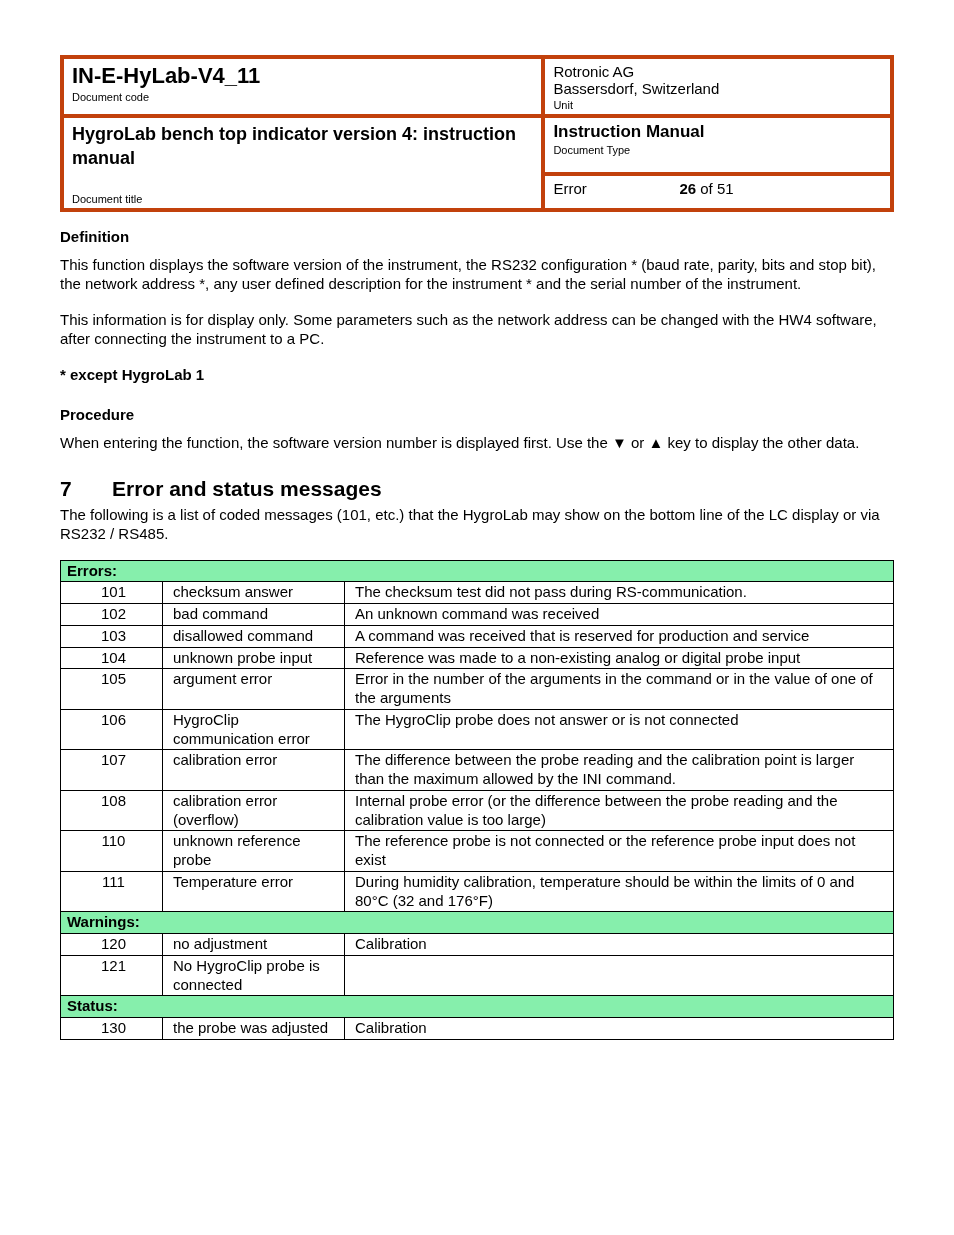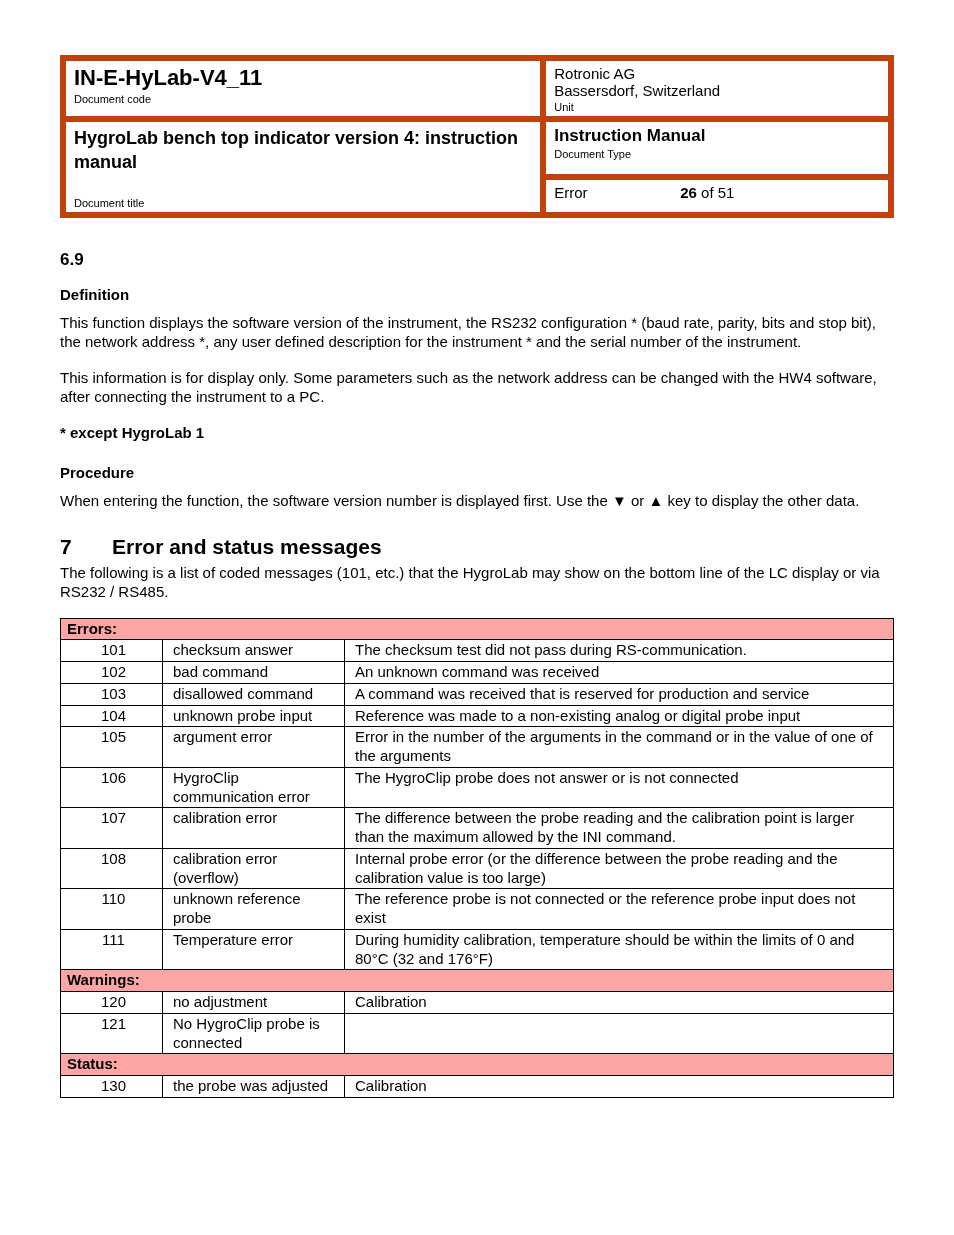--- a/index.html
+++ b/index.html
@@ -16,21 +16,21 @@
     padding: 55px 60px 60px 60px;
     box-sizing: border-box;
   }
   
   .infobox {
     border: 1px solid #000;
     width: 100%;
     border-collapse: collapse;
   }
   .infobox td {
-    border: 6px solid #c2410c;
+    border: 4px solid #c2410c;
     padding: 4px 8px 3px 8px;
     vertical-align: top;
   }
   .doccode-cell {
     width: 58%;
   }
   .doccode-title {
     font-size: 22px;
     font-weight: bold;
     line-height: 1.2;
@@ -87,21 +87,21 @@
     font-size: 15px;
   }
   .etable th, .etable td {
     border: 1px solid #000;
     padding: 1px 6px 1px 10px;
     vertical-align: top;
     text-align: left;
     line-height: 1.25;
   }
   .etable .secrow td {
-    background: #fca5a5;
+    background: #86efac;
     font-weight: bold;
     padding: 1px 6px;
   }
   .etable .code-col {
     width: 85px;
     text-align: center;
   }
   .etable .name-col {
     width: 165px;
   }
@@ -142,21 +142,20 @@
         <span class="pageno">
           <b>26</b>
           <span>of</span>
           <span>51</span>
         </span>
       </td>
     </tr>
   </tbody>
     </table>
 
-  <div class="sec-num">6.9</div>
   <div class="sub-head">Definition</div>
   <p>This function displays the software version of the instrument, the RS232 configuration * (baud rate, parity, bits and stop bit), the network address *, any user defined description for the instrument * and the serial number of the instrument.</p>
   <p>This information is for display only. Some parameters such as the network address can be changed with the HW4 software, after connecting the instrument to a PC.</p>
   <p class="footnote"> * except HygroLab 1</p>
 
   <div class="sub-head">Procedure</div>
   <p>
     <span>When entering the function, the software version number is displayed first. Use the </span><span>▼</span><span> or </span><span>▲</span><span> key to display the other data.</span>
   </p>
 

